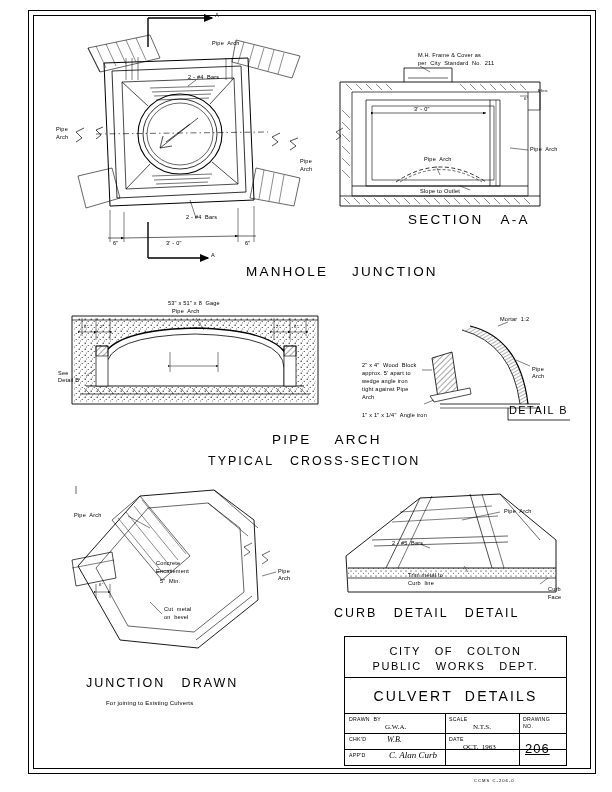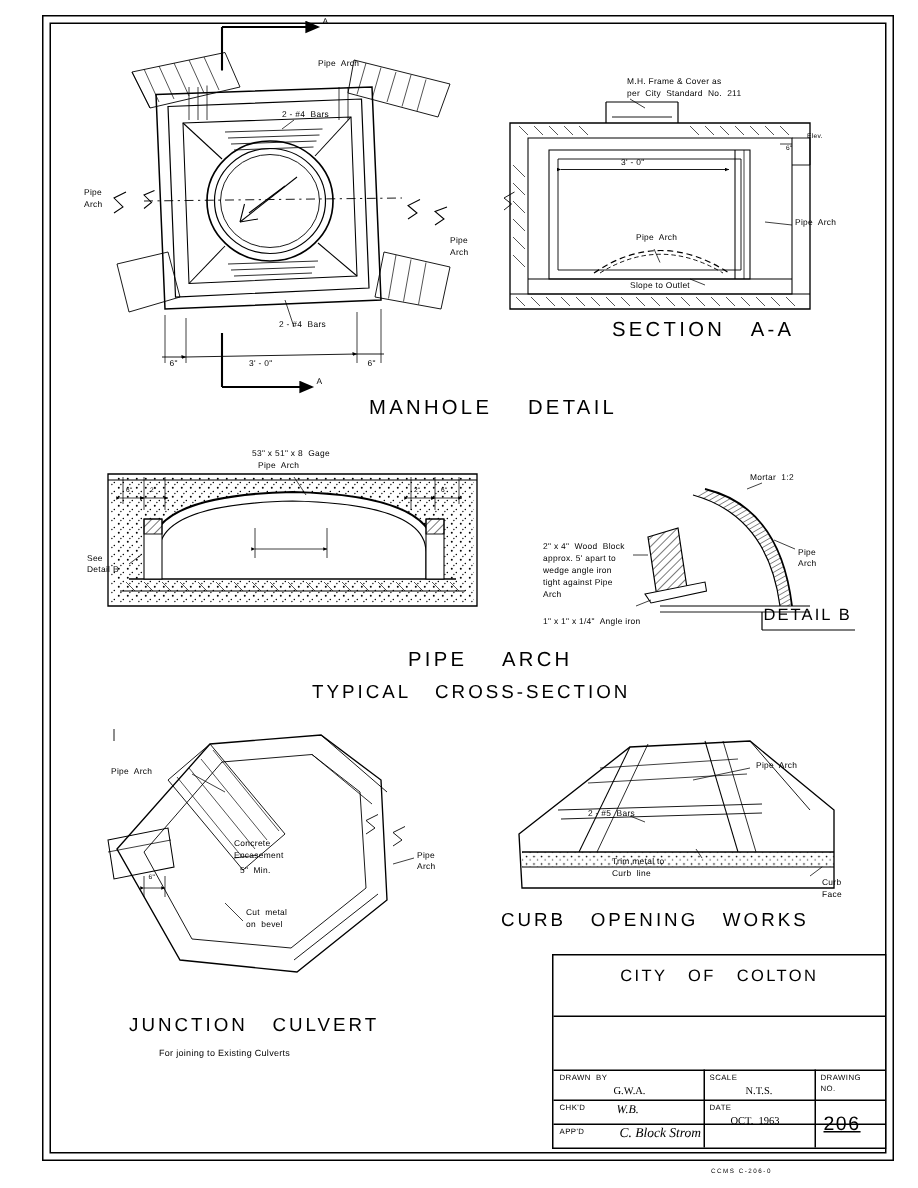--- a/index.html
+++ b/index.html
@@ -53,21 +53,21 @@
     position: absolute;
     font-family: "Liberation Sans", sans-serif;
     font-size: 13.5px;
     letter-spacing: 2.2px;
     color: #000;
     white-space: pre;
   }
   .title.t2 { font-size: 12.5px; letter-spacing: 2px; }
   .tb {
     position: absolute;
-    left: 368px; top: 636px;
+    left: 344px; top: 636px;
     width: 221px; height: 128px;
     border: 1.2px solid #000;
     background: #fff;
   }
   .tb .hline { position: absolute; left: 0; width: 100%; height: 0; border-top: 1px solid #000; }
   .tb .vline { position: absolute; top: 0; height: 100%; width: 0; border-left: 1px solid #000; }
   .tb-text {
     position: absolute;
     text-align: center;
     width: 100%;
@@ -445,21 +445,21 @@
   <div class="lbl" style="left:418px; top:52px;">M.H. Frame &amp; Cover as</div>
   <div class="lbl" style="left:418px; top:60px;">per  City  Standard  No.  211</div>
   <div class="lbl" style="left:414px; top:106px;">3' - 0"</div>
   <div class="lbl" style="left:420px; top:188px;">Slope to Outlet</div>
   <div class="lbl" style="left:424px; top:156px;">Pipe  Arch</div>
   <div class="lbl" style="left:530px; top:146px;">Pipe  Arch</div>
   <div class="lbl xs" style="left:538px; top:88px;">Elev.</div>
   <div class="lbl xs" style="left:524px; top:96px;">6"</div>
   <div class="title" style="left:408px; top:212px;">SECTION   A-A</div>
 
-  <div class="title" style="left:246px; top:264px;">MANHOLE    DETAIL</div>
+  <div class="title" style="left:246px; top:264px;">MANHOLE    JUNCTION</div>
 
   <div class="lbl" style="left:168px; top:300px;">53" x 51" x 8  Gage</div>
   <div class="lbl" style="left:172px; top:308px;">Pipe  Arch</div>
   <div class="lbl" style="left:58px; top:370px; white-space:pre-line;">See
 Detail  B</div>
   <div class="lbl xs" style="left:84px; top:324px;">6"</div>
   <div class="lbl xs" style="left:100px; top:324px;">2"</div>
   <div class="lbl xs" style="left:276px; top:324px;">2"</div>
   <div class="lbl xs" style="left:294px; top:324px;">6"</div>
   <div class="title" style="left:272px; top:432px;">PIPE    ARCH</div>
@@ -478,56 +478,58 @@
 
   <div class="lbl" style="left:74px; top:512px;">Pipe  Arch</div>
   <div class="lbl" style="left:278px; top:568px; white-space:pre-line;">Pipe
 Arch</div>
   <div class="lbl" style="left:156px; top:560px;">Concrete</div>
   <div class="lbl" style="left:156px; top:568px;">Encasement</div>
   <div class="lbl" style="left:160px; top:578px;">5"  Min.</div>
   <div class="lbl" style="left:164px; top:606px;">Cut  metal</div>
   <div class="lbl" style="left:164px; top:614px;">on  bevel</div>
   <div class="lbl xs" style="left:99px; top:582px;">6"</div>
-  <div class="title t2" style="left:86px; top:676px;">JUNCTION   CULVERT</div>
+  <div class="title t2" style="left:86px; top:676px;">JUNCTION   DRAWN</div>
   <div class="lbl" style="left:106px; top:700px; font-size:6px;">For joining to Existing Culverts</div>
 
   <div class="lbl" style="left:504px; top:508px;">Pipe  Arch</div>
   <div class="lbl" style="left:392px; top:540px;">2 - #5  Bars</div>
   <div class="lbl" style="left:408px; top:572px;">Trim metal to</div>
   <div class="lbl" style="left:408px; top:580px;">Curb  line</div>
   <div class="lbl" style="left:548px; top:586px;">Curb</div>
   <div class="lbl" style="left:548px; top:594px;">Face</div>
-  <div class="title t2" style="left:334px; top:606px;">CURB   OPENING   WORKS</div>
+  <div class="title t2" style="left:334px; top:606px;">CURB   DETAIL   DETAIL</div>
 
   <div class="tb">
     <div class="hline" style="top:40px;"></div>
     <div class="hline" style="top:76px;"></div>
     <div class="hline" style="top:96px;"></div>
     <div class="hline" style="top:112px;"></div>
     <div class="vline" style="left:100px; top:76px; height:52px;"></div>
     <div class="vline" style="left:174px; top:76px; height:52px;"></div>
 
     <div class="tb-text tb-city" style="top:8px;">CITY   OF   COLTON</div>
+    <div class="tb-text tb-city" style="top:23px;">PUBLIC   WORKS   DEPT.</div>
+    <div class="tb-text tb-culvert" style="top:51px;">CULVERT  DETAILS</div>
 
     <div class="tb-text tb-small" style="top:79px; left:4px; width:auto; text-align:left;">DRAWN  BY</div>
     <div class="tb-text tb-val" style="top:86px; left:40px; width:auto; text-align:center;">G.W.A.</div>
 
     <div class="tb-text tb-small" style="top:79px; left:104px; width:auto; text-align:left;">SCALE</div>
     <div class="tb-text tb-val" style="top:86px; left:128px; width:auto; text-align:left;">N.T.S.</div>
 
     <div class="tb-text tb-small" style="top:79px; left:178px; width:auto; text-align:left;">DRAWING</div>
     <div class="tb-text tb-small" style="top:86px; left:178px; width:auto; text-align:left;">NO.</div>
     <div class="tb-text tb-num" style="top:104px; left:180px; width:auto; text-align:left;text-decoration:underline;">206</div>
 
     <div class="tb-text tb-small" style="top:99px; left:4px; width:auto; text-align:left;">CHK'D</div>
     <div class="sig" style="top:98px; left:42px; font-size:8px;">W.B.</div>
 
     <div class="tb-text tb-small" style="top:99px; left:104px; width:auto; text-align:left;">DATE</div>
     <div class="tb-text tb-val" style="top:106px; left:118px; width:auto; text-align:right;">OCT.  1963</div>
 
     <div class="tb-text tb-small" style="top:115px; left:4px; width:auto; text-align:left;">APP'D</div>
-    <div class="sig" style="top:113px; left:44px;">C. Block Strom</div>
+    <div class="sig" style="top:113px; left:44px;">C. Alan Curb</div>
   </div>
 
   <div class="tiny-foot" style="left:474px; top:778px;">CCMS  C-206-0</div>
 
 </div>
 
 </body></html>

